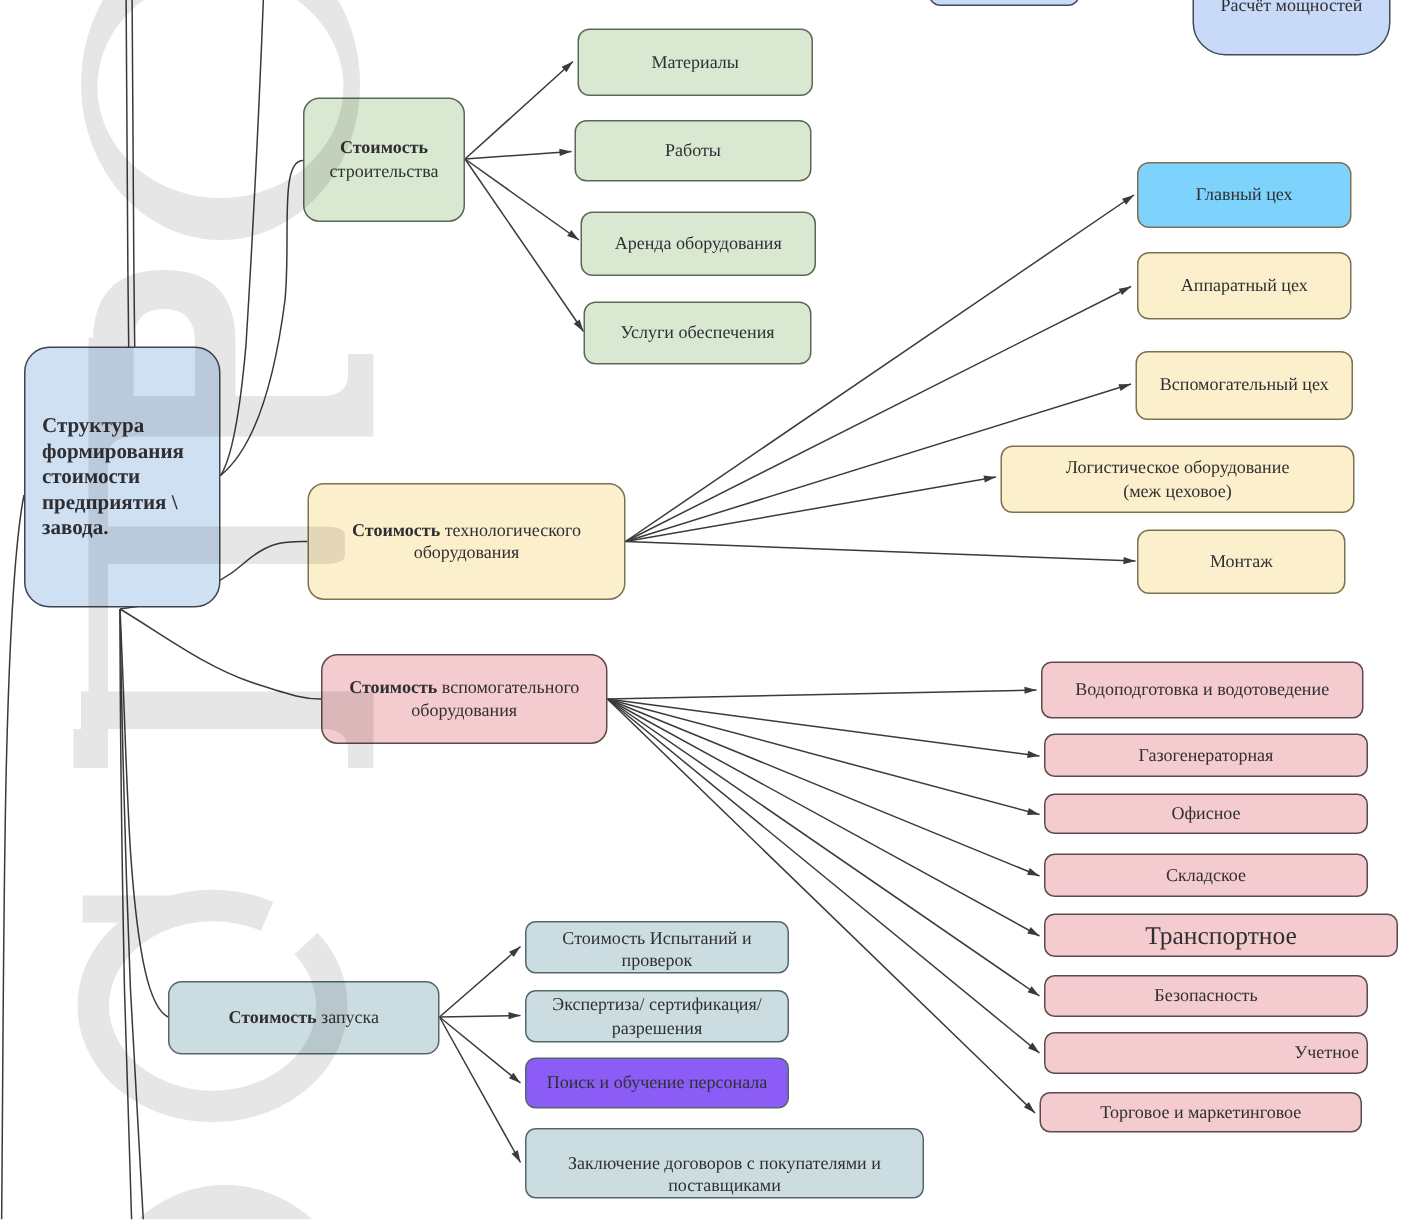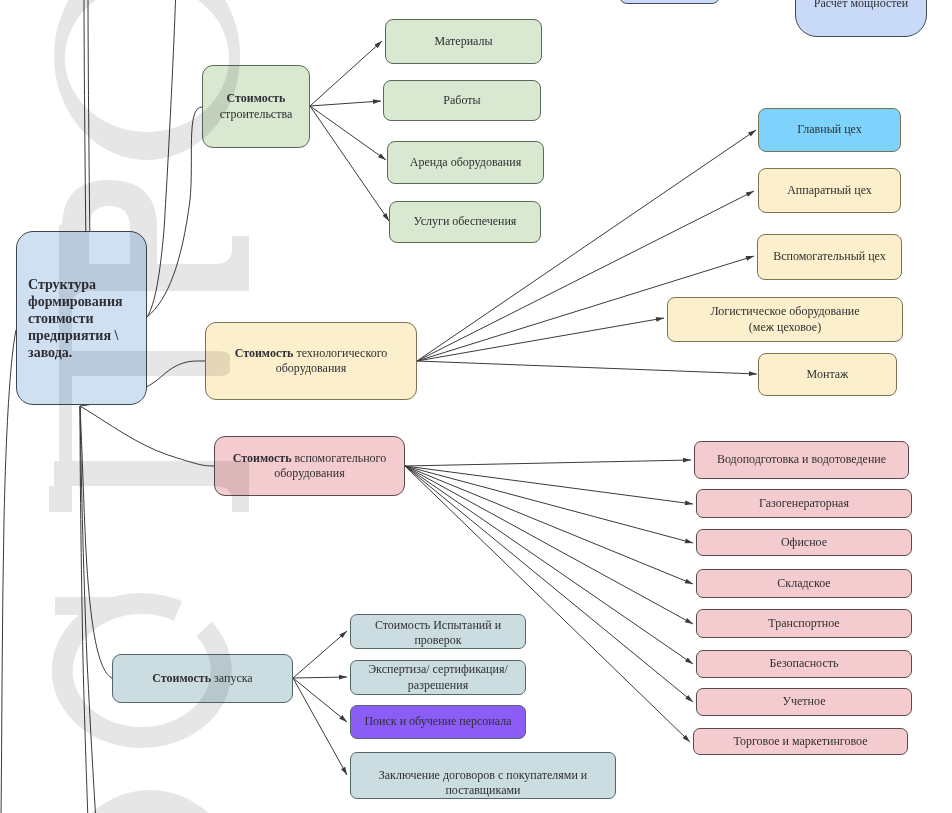--- a/index.html
+++ b/index.html
@@ -175,27 +175,27 @@
       </div>
       <div class="node" style="left: 696px; top: 489px; width: 216px; height: 29px; background: rgb(244, 203, 206); border-color: rgb(92, 74, 76); border-radius: 7px; font-size: 12px;">
         <span class="t">Газогенераторная</span>
       </div>
       <div class="node" style="left: 696px; top: 529px; width: 216px; height: 27px; background: rgb(244, 203, 206); border-color: rgb(92, 74, 76); border-radius: 7px; font-size: 12px;">
         <span class="t">Офисное</span>
       </div>
       <div class="node" style="left: 696px; top: 569px; width: 216px; height: 29px; background: rgb(244, 203, 206); border-color: rgb(92, 74, 76); border-radius: 7px; font-size: 12px;">
         <span class="t">Складское</span>
       </div>
-      <div class="node" style="left: 696px; top: 609px; width: 216px; height: 29px; background: rgb(244, 203, 206); border-color: rgb(92, 74, 76); border-radius: 7px; font-size: 12px;">
+      <div class="node" style="left: 696px; top: 609px; width: 236px; height: 29px; background: rgb(244, 203, 206); border-color: rgb(92, 74, 76); border-radius: 7px; font-size: 17px;">
         <span class="t">Транспортное</span>
       </div>
       <div class="node" style="left: 696px; top: 650px; width: 216px; height: 28px; background: rgb(244, 203, 206); border-color: rgb(92, 74, 76); border-radius: 7px; font-size: 12px;">
         <span class="t">Безопасность</span>
       </div>
-      <div class="node" style="left: 696px; top: 688px; width: 216px; height: 28px; background: rgb(244, 203, 206); border-color: rgb(92, 74, 76); border-radius: 7px; font-size: 12px;">
+      <div class="node" style="left: 696px; top: 688px; width: 216px; height: 28px; background: rgb(244, 203, 206); border-color: rgb(92, 74, 76); border-radius: 7px; font-size: 12px; justify-content: flex-end;">
         <span class="t">Учетное</span>
       </div>
       <div class="node" style="left: 693px; top: 728px; width: 215px; height: 27px; background: rgb(244, 203, 206); border-color: rgb(92, 74, 76); border-radius: 7px; font-size: 12px; text-align: center;">
         <span class="t">Торговое и маркетинговое</span>
       </div>
       <div class="node" style="left: 350px; top: 614px; width: 176px; height: 35px; background: rgb(204, 221, 226); border-color: rgb(84, 102, 108); border-radius: 7px; font-size: 12px; align-items: flex-end;">
         <span class="t">Стоимость Испытаний и<br>проверок</span>
       </div>
       <div class="node" style="left: 350px; top: 660px; width: 176px; height: 35px; background: rgb(204, 221, 226); border-color: rgb(84, 102, 108); border-radius: 7px; font-size: 12px;">
         <span class="t">Экспертиза/ сертификация/<br>разрешения</span>

